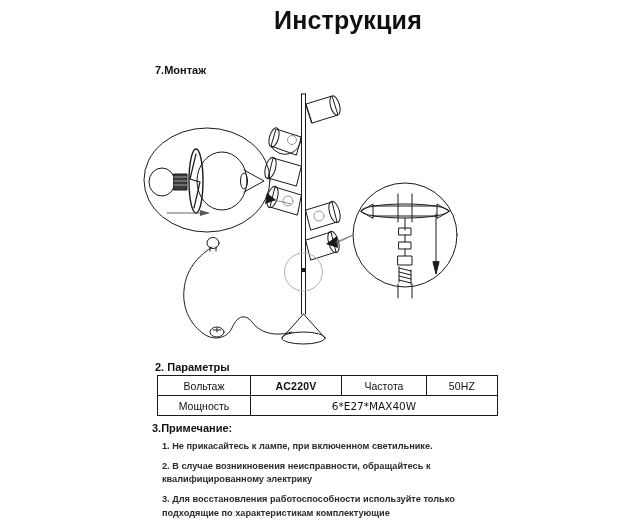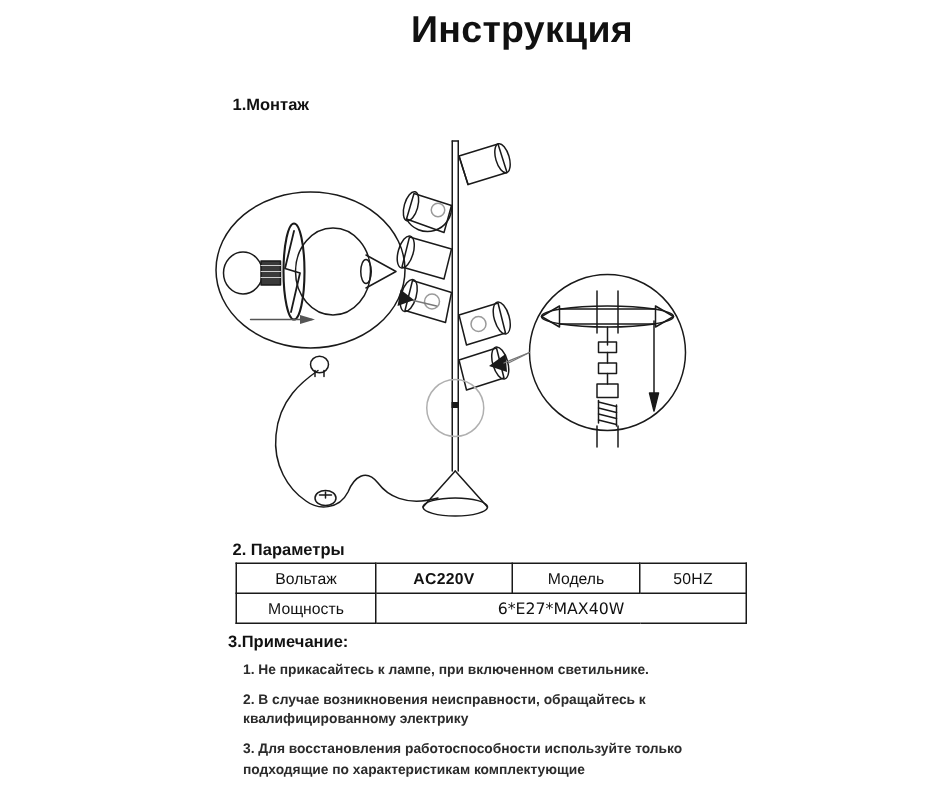--- a/index.html
+++ b/index.html
@@ -121,21 +121,21 @@
   .note-item:last-child { margin-bottom: 0; }
 </style>
 </head>
 <body>
 
 <div class="page">
 
   <div class="doc-title">Инструкция</div>
 
 
-  <div class="sec-heading" id="sec-mount">1.Монтаж</div>
+  <div class="sec-heading" id="sec-mount">7.Монтаж</div>
 
   <div class="diagram">
     <svg width="345" height="265" viewBox="0 0 345 265" xmlns="http://www.w3.org/2000/svg" fill="none" stroke="#1a1a1a" stroke-width="1" stroke-linecap="round" stroke-linejoin="round">
 
       <g>
         <line x1="161.5" y1="12" x2="161.5" y2="232"></line>
         <line x1="165.5" y1="12" x2="165.5" y2="232"></line>
         <line x1="161.5" y1="12" x2="165.5" y2="12"></line>
       </g>
 
@@ -267,21 +267,21 @@
     </svg>
   </div>
 
   <div class="sec-heading" id="sec-params">2. Параметры</div>
 
   <table class="params-table">
     <tbody>
       <tr>
         <td class="c-volt-label">Вольтаж</td>
         <td class="c-volt-value">AC220V</td>
-        <td class="c-freq-label">Модель</td>
+        <td class="c-freq-label">Частота</td>
         <td class="c-freq-value">50HZ</td>
       </tr>
       <tr>
         <td class="c-power-label">Мощность</td>
         <td class="c-power-value" colspan="3">6*E27*MAX40W</td>
       </tr>
     </tbody>
   </table>
 
   <div class="sec-heading" id="sec-notes">3.Примечание:</div>

